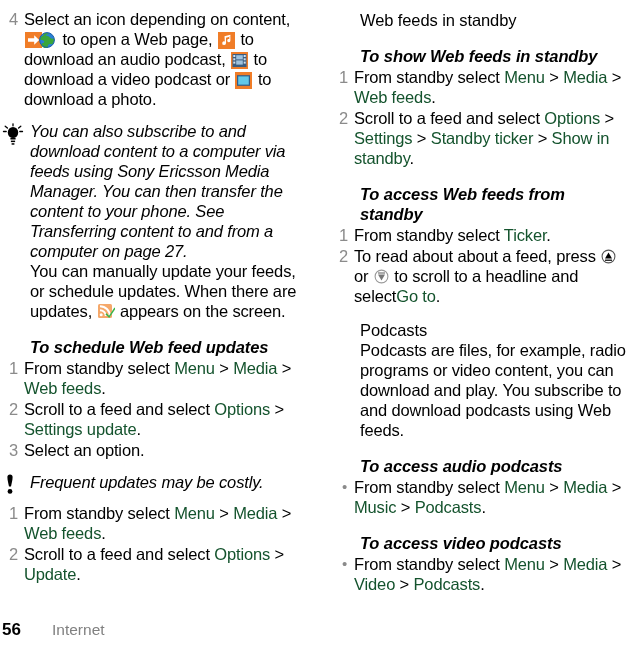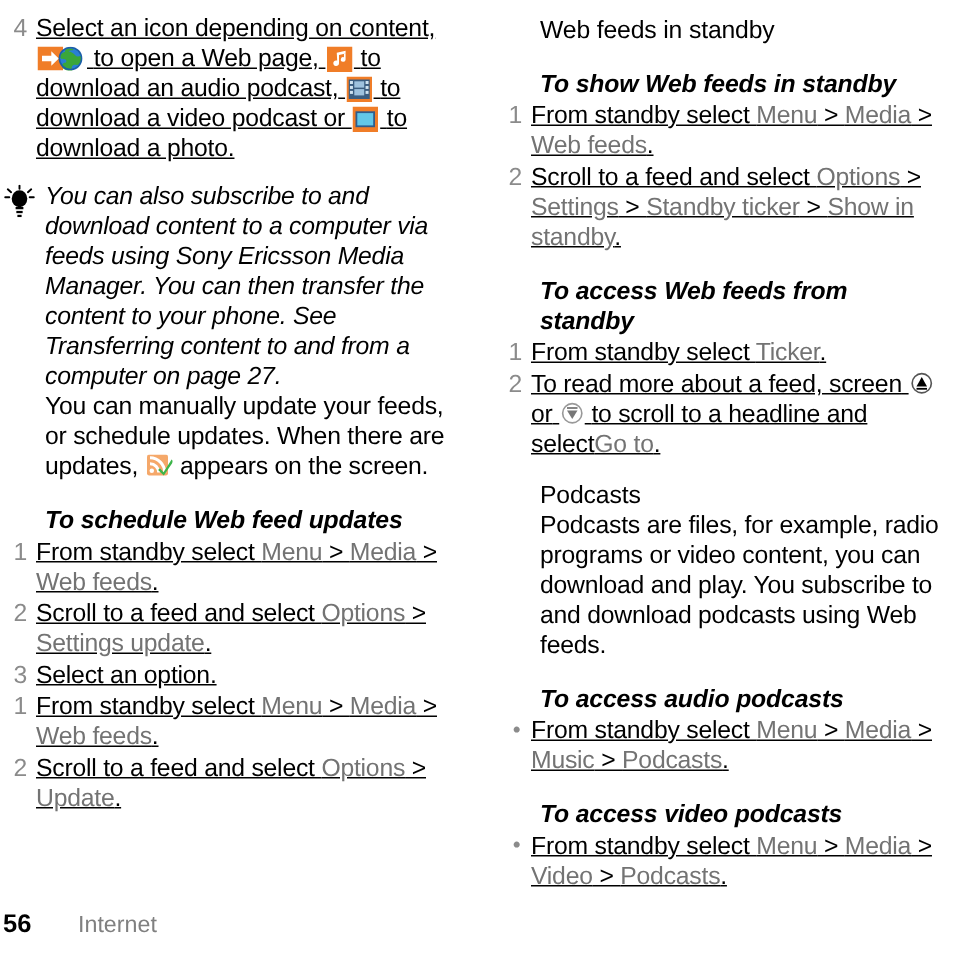--- a/index.html
+++ b/index.html
@@ -77,23 +77,23 @@
   .step .bullet {
     width: 24px;
     min-width: 24px;
     text-align: right;
     color: #8b8b8b;
     padding-right: 7px;
     box-sizing: border-box;
     font-size: 15px;
     line-height: 20px;
   }
-  .step .txt { flex: 1; text-decoration: underline; }
-
-  .mi { color: #737373; }
+  .step .txt { flex: 1; }
+
+  .mi { color: #14532d; }
   .sep { color: #000000; }
 
   
   .callout {
     display: flex;
     margin-top: 12px;
     font-size: 16.5px;
     line-height: 20px;
     font-style: italic;
     letter-spacing: -0.15px;
@@ -126,21 +126,21 @@
     display: inline-block;
     width: 15px; height: 15px;
     vertical-align: -2px;
     margin: 0 1px;
   }
 
   
   .footer {
     position: absolute;
     left: 0;
-    bottom: 24px;
+    bottom: 10px;
     width: 553px;
     display: flex;
     align-items: baseline;
     font-size: 17px;
   }
   .footer .pagenum {
     font-weight: bold;
     color: #000;
     width: 52px;
     padding-left: 2px;
@@ -250,20 +250,29 @@
           <div class="step">
             <div class="num">2</div>
             <div class="txt"><span>Scroll to a feed and select </span><span class="mi">Options</span><span class="sep"> &gt; </span><span class="mi">Settings update</span><span>.</span></div>
           </div>
           <div class="step">
             <div class="num">3</div>
             <div class="txt"><span>Select an option.</span></div>
           </div>
         </div>
 
+      <div class="callout">
+        <div class="ico">
+          <svg width="16" height="24" viewBox="0 0 16 24">
+            <path d="M5.4 3 a2.6 2.6 0 0 1 5.2 0 c0 3.2 -1 6.6 -1.6 9.4 h-2 C6.4 9.6 5.4 6.2 5.4 3 Z" fill="#000000"></path>
+            <circle cx="8" cy="17.4" r="2.4" fill="#000000"></circle>
+          </svg>
+        </div>
+        <div class="ctext">Frequent updates may be costly.</div>
+      </div>
 
       <div>
           <div class="step">
             <div class="num">1</div>
             <div class="txt"><span>From standby select </span><span class="mi">Menu</span><span class="sep"> &gt; </span><span class="mi">Media</span><span class="sep"> &gt; </span><span class="mi">Web feeds</span><span>.</span></div>
           </div>
           <div class="step">
             <div class="num">2</div>
             <div class="txt"><span>Scroll to a feed and select </span><span class="mi">Options</span><span class="sep"> &gt; </span><span class="mi">Update</span><span>.</span></div>
           </div>
@@ -290,21 +299,21 @@
       <div>
           <div class="step">
             <div class="num">1</div>
             <div class="txt"><span>From standby select </span><span class="mi">Ticker</span><span>.</span></div>
           </div>
         </div>
 
       <div class="step">
         <div class="num">2</div>
         <div class="txt">
-          <span>To read more about a feed, screen</span>
+          <span>To read about about a feed, press</span>
           <span class="navkey">
             <svg width="15" height="15" viewBox="0 0 15 15">
               <circle cx="7.5" cy="7.5" r="6.4" fill="#ffffff" stroke="#555555" stroke-width="1.1"></circle>
               <path d="M7.5 3.4 L11 9.6 H4 Z" fill="#000000"></path>
               <rect x="4" y="10.6" width="7" height="1.2" fill="#000000"></rect>
             </svg>
           </span>
           <span>or</span>
           <span class="navkey">
             <svg width="15" height="15" viewBox="0 0 15 15">

